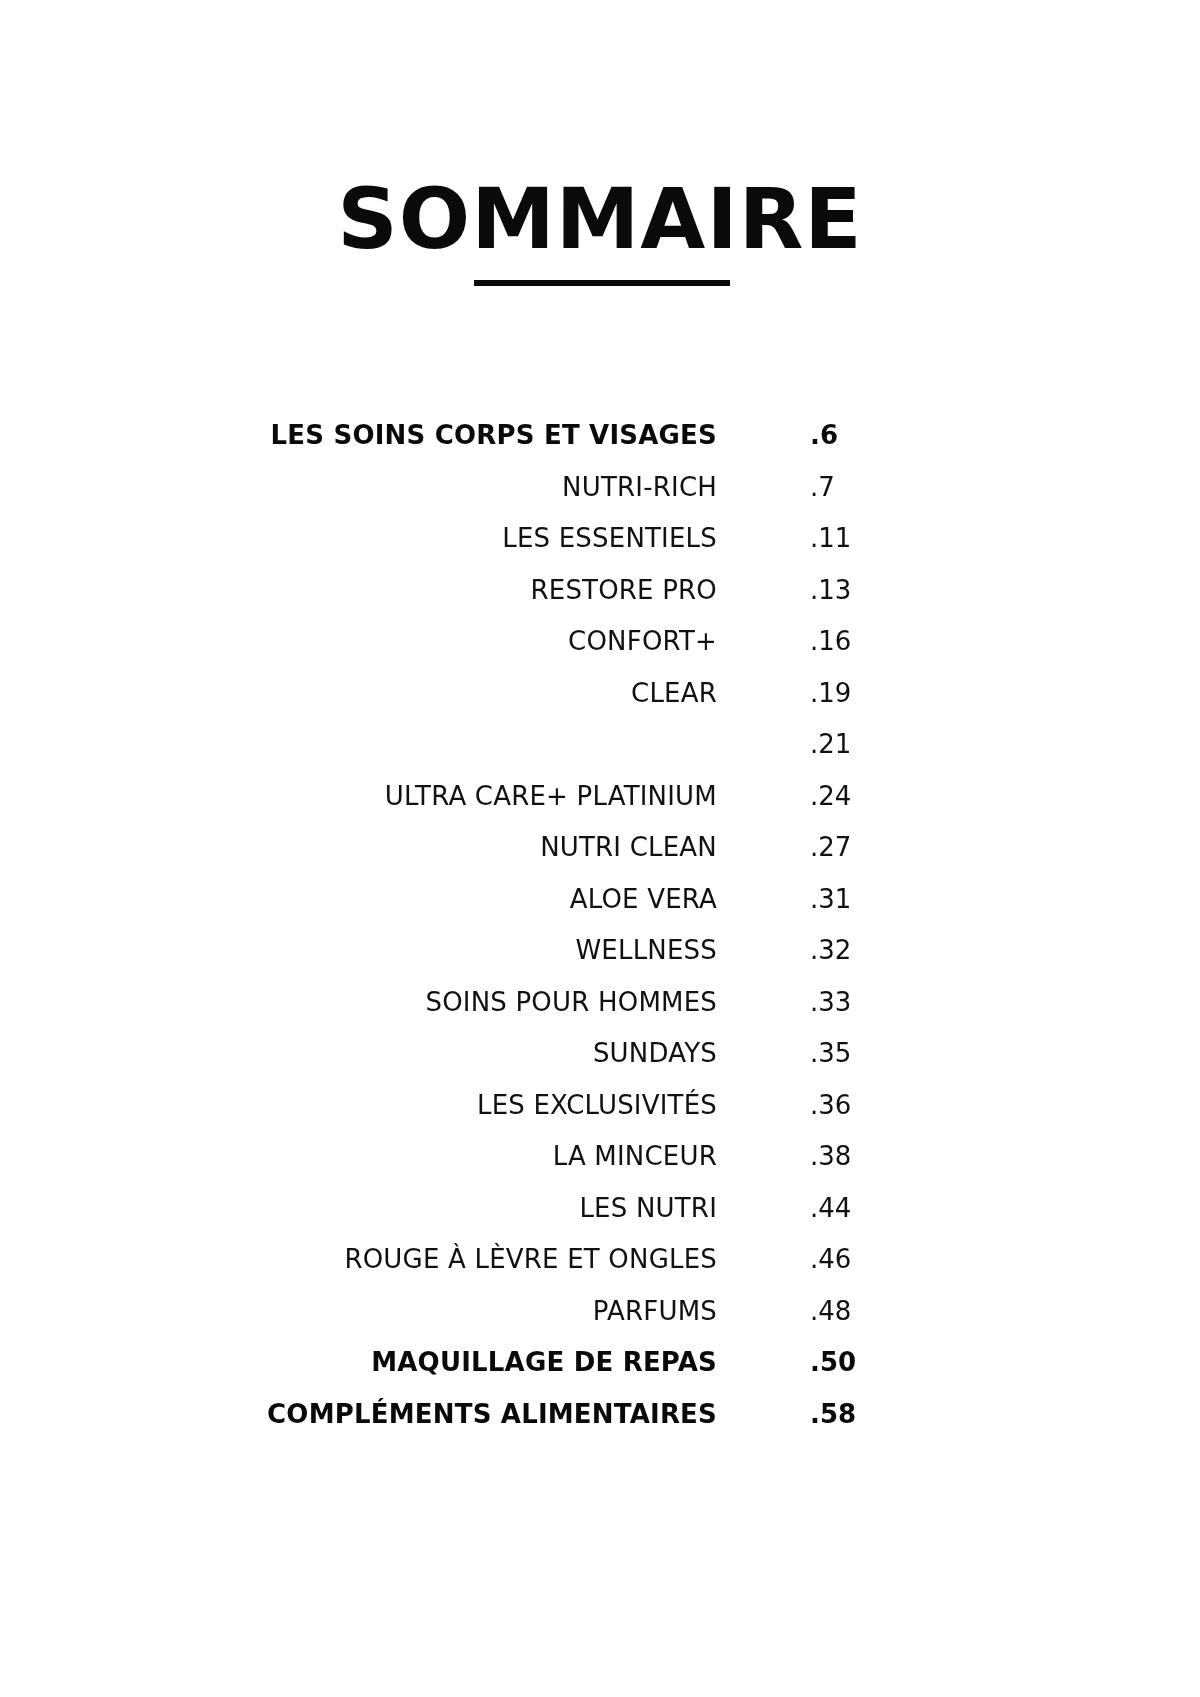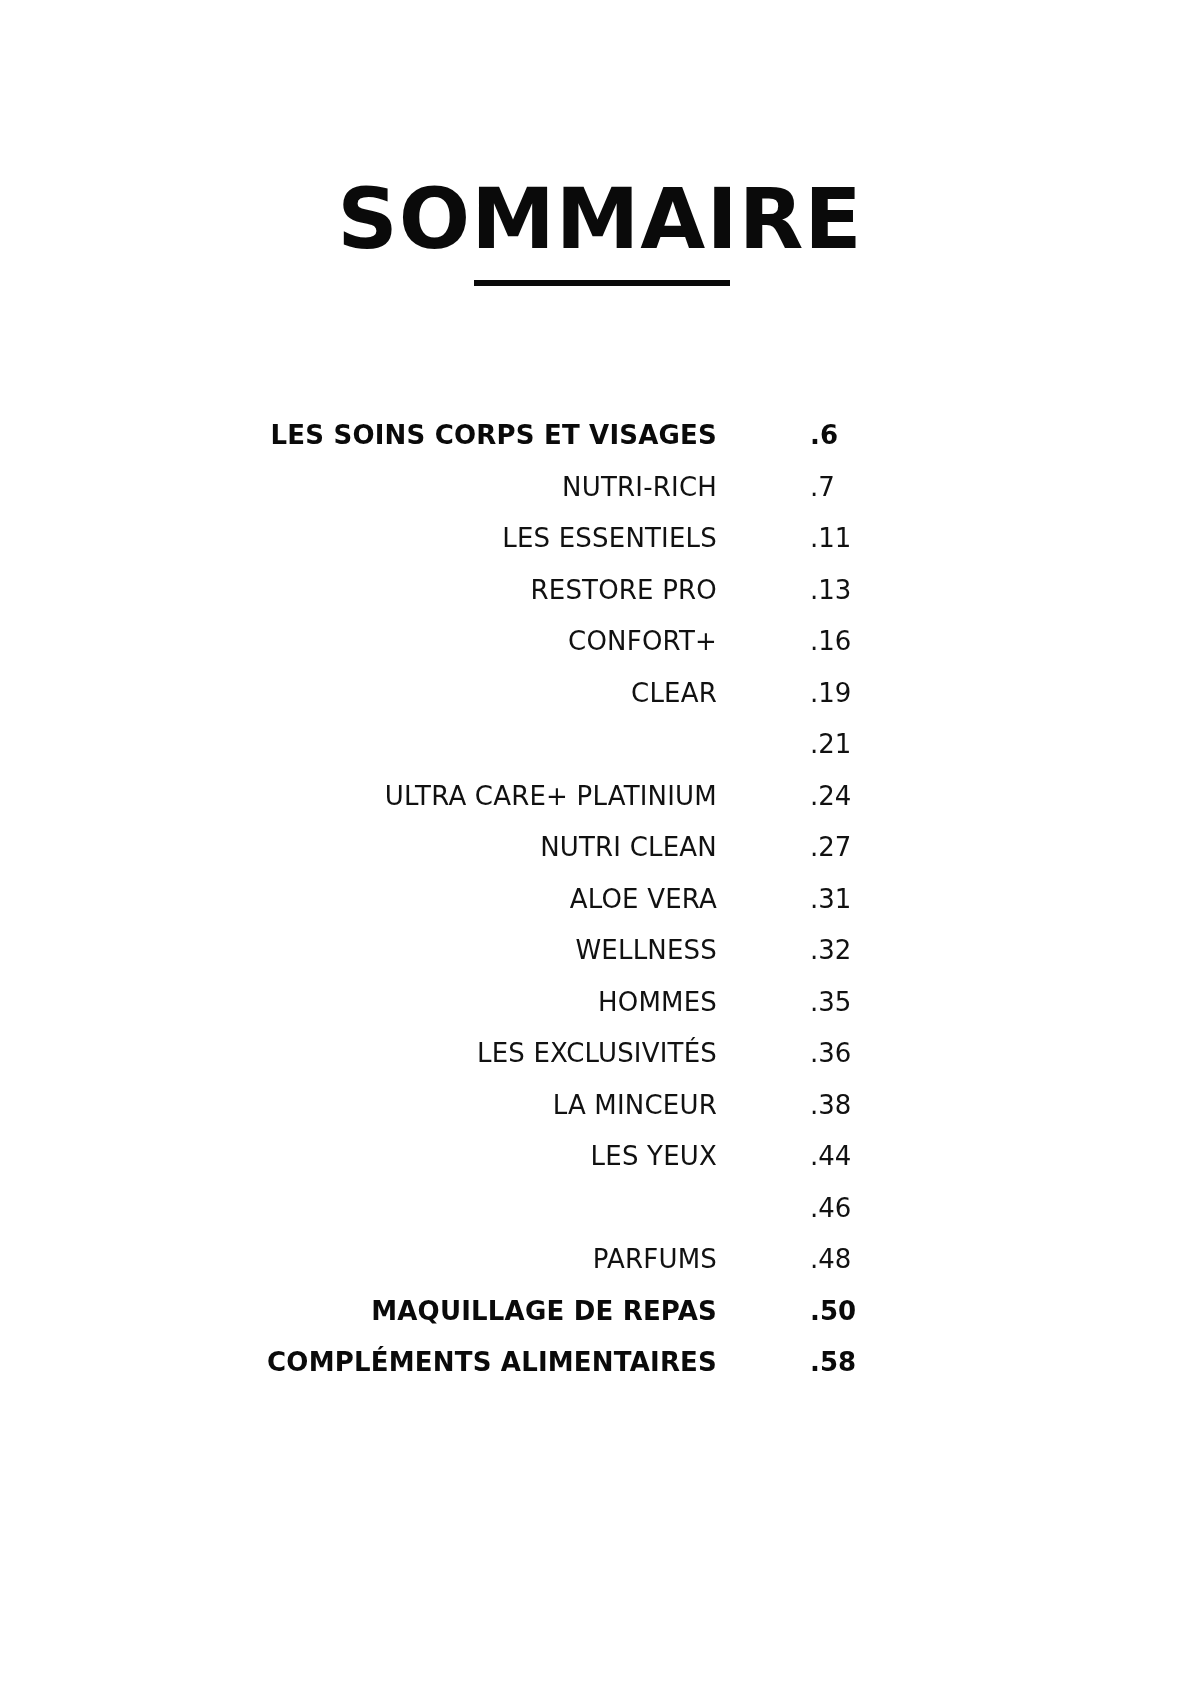--- a/index.html
+++ b/index.html
@@ -116,36 +116,41 @@
   </div>
   <div class="row">
     <span class="label">ALOE VERA</span>
     <span class="page">.31</span>
   </div>
   <div class="row">
     <span class="label">WELLNESS</span>
     <span class="page">.32</span>
   </div>
   <div class="row">
-    <span class="label">HOMMES</span>
+    <span class="label">SOINS POUR HOMMES</span>
+    <span class="page">.33</span>
+  </div>
+  <div class="row">
+    <span class="label">SUNDAYS</span>
     <span class="page">.35</span>
   </div>
   <div class="row">
     <span class="label">LES EXCLUSIVITÉS</span>
     <span class="page">.36</span>
   </div>
   <div class="row">
     <span class="label">LA MINCEUR</span>
     <span class="page">.38</span>
   </div>
   <div class="row">
-    <span class="label">LES YEUX</span>
+    <span class="label">LES NUTRI</span>
     <span class="page">.44</span>
   </div>
   <div class="row">
+    <span class="label">ROUGE À LÈVRE ET ONGLES</span>
     <span class="page">.46</span>
   </div>
   <div class="row">
     <span class="label">PARFUMS</span>
     <span class="page">.48</span>
   </div>
   <div class="row bold">
     <span class="label">MAQUILLAGE DE REPAS</span>
     <span class="page">.50</span>
   </div>

